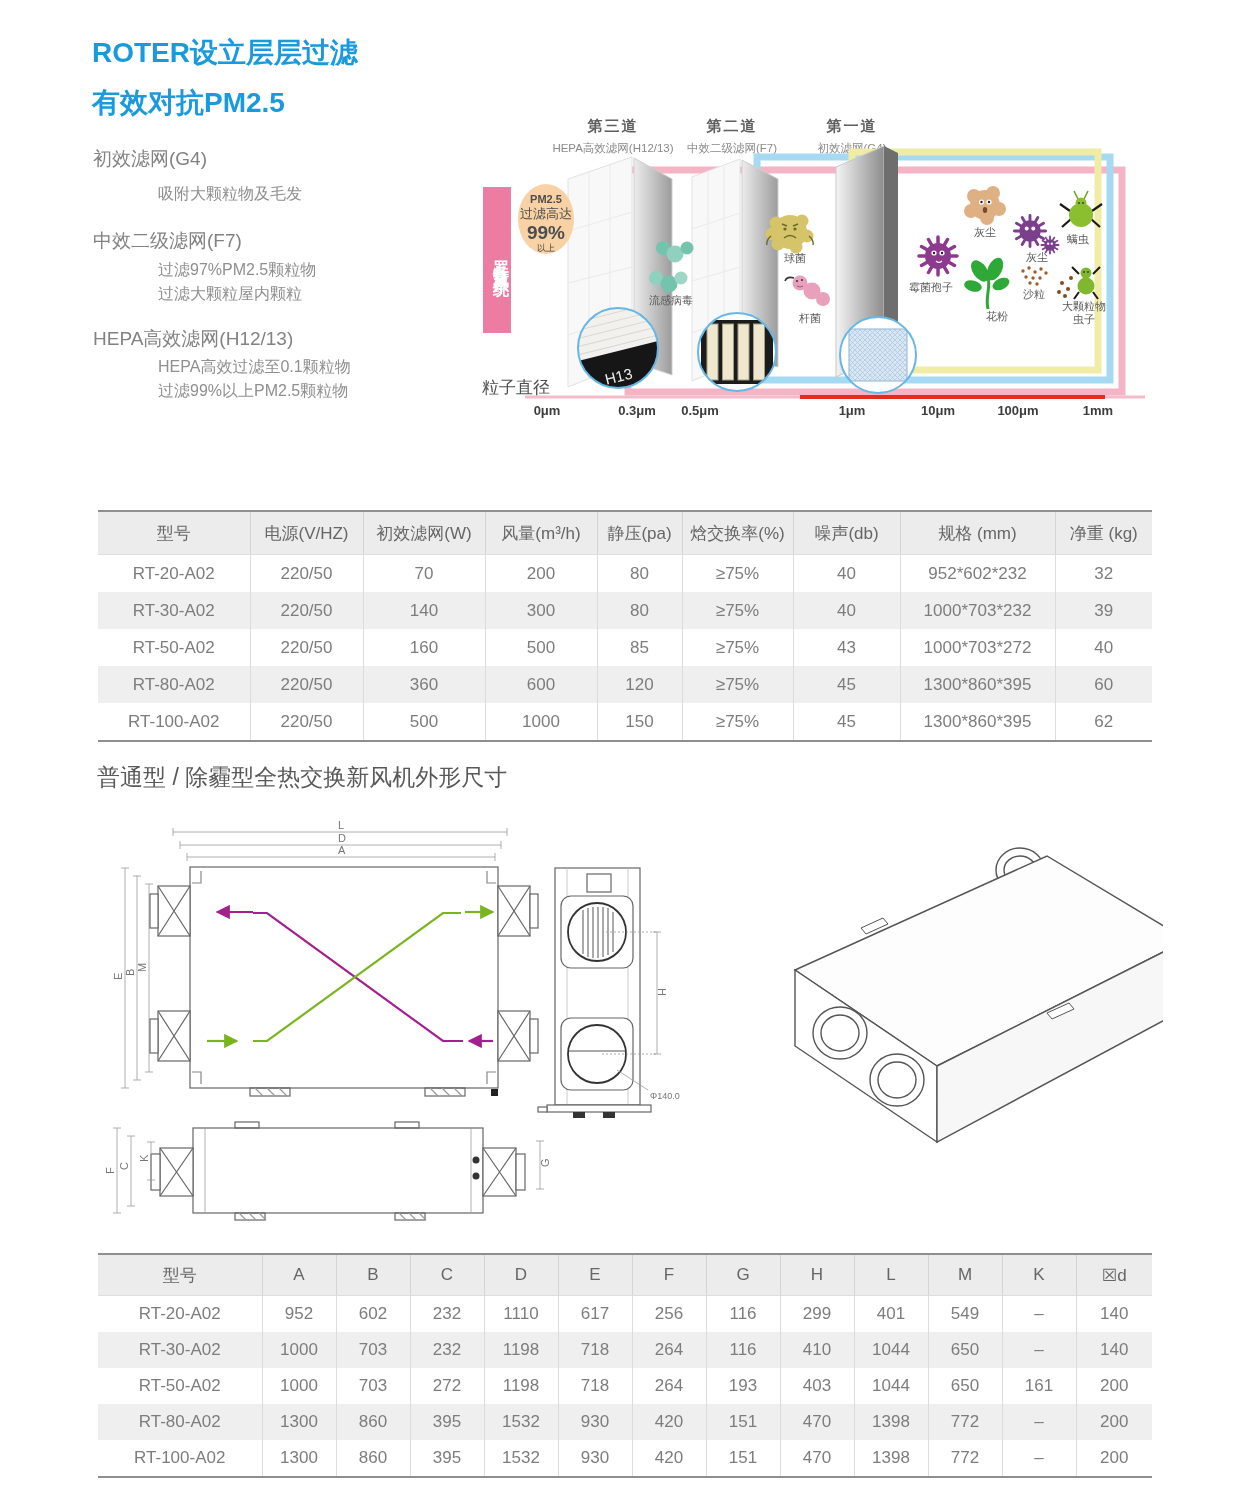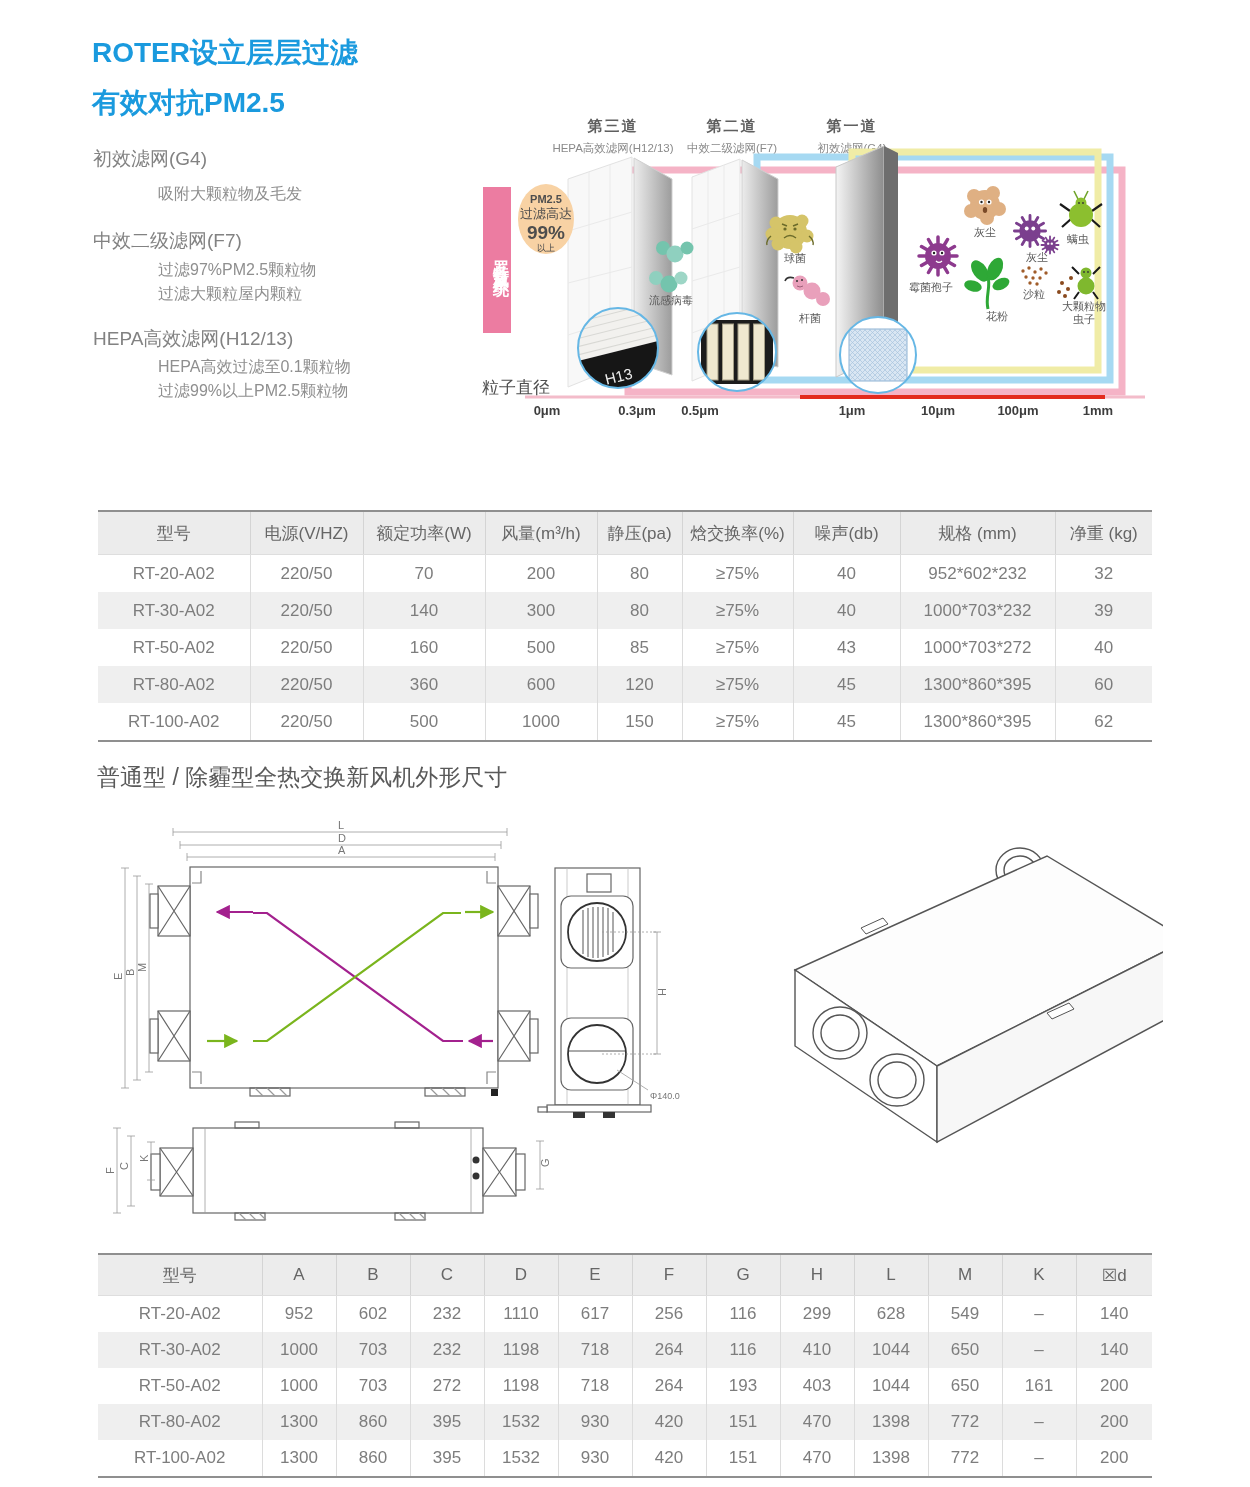--- a/index.html
+++ b/index.html
@@ -307,21 +307,21 @@
           <col style="width:85px">
           <col style="width:111px">
         <col style="width:107px">
           <col style="width:155px">
           <col style="width:97px">
       </colgroup>
       <thead>
         <tr>
             <th>型号</th>
             <th>电源(V/HZ)</th>
-            <th>额定功率(W)</th>
+            <th>初效滤网(W)</th>
             <th>风量(m³/h)</th>
             <th>静压(pa)</th>
             <th>焓交换率(%)</th>
             <th>噪声(db)</th>
             <th>规格 (mm)</th>
             <th>净重 (kg)</th>
           </tr>
       </thead>
       <tbody>
           <tr>
@@ -556,21 +556,21 @@
           <tr>
             <td>RT-20-A02</td>
             <td>952</td>
             <td>602</td>
             <td>232</td>
             <td>1110</td>
             <td>617</td>
             <td>256</td>
             <td>116</td>
             <td>299</td>
-            <td>628</td>
+            <td>401</td>
             <td>549</td>
             <td>–</td>
             <td>140</td>
           </tr>
           <tr>
             <td>RT-30-A02</td>
             <td>1000</td>
             <td>703</td>
             <td>232</td>
             <td>1198</td>

